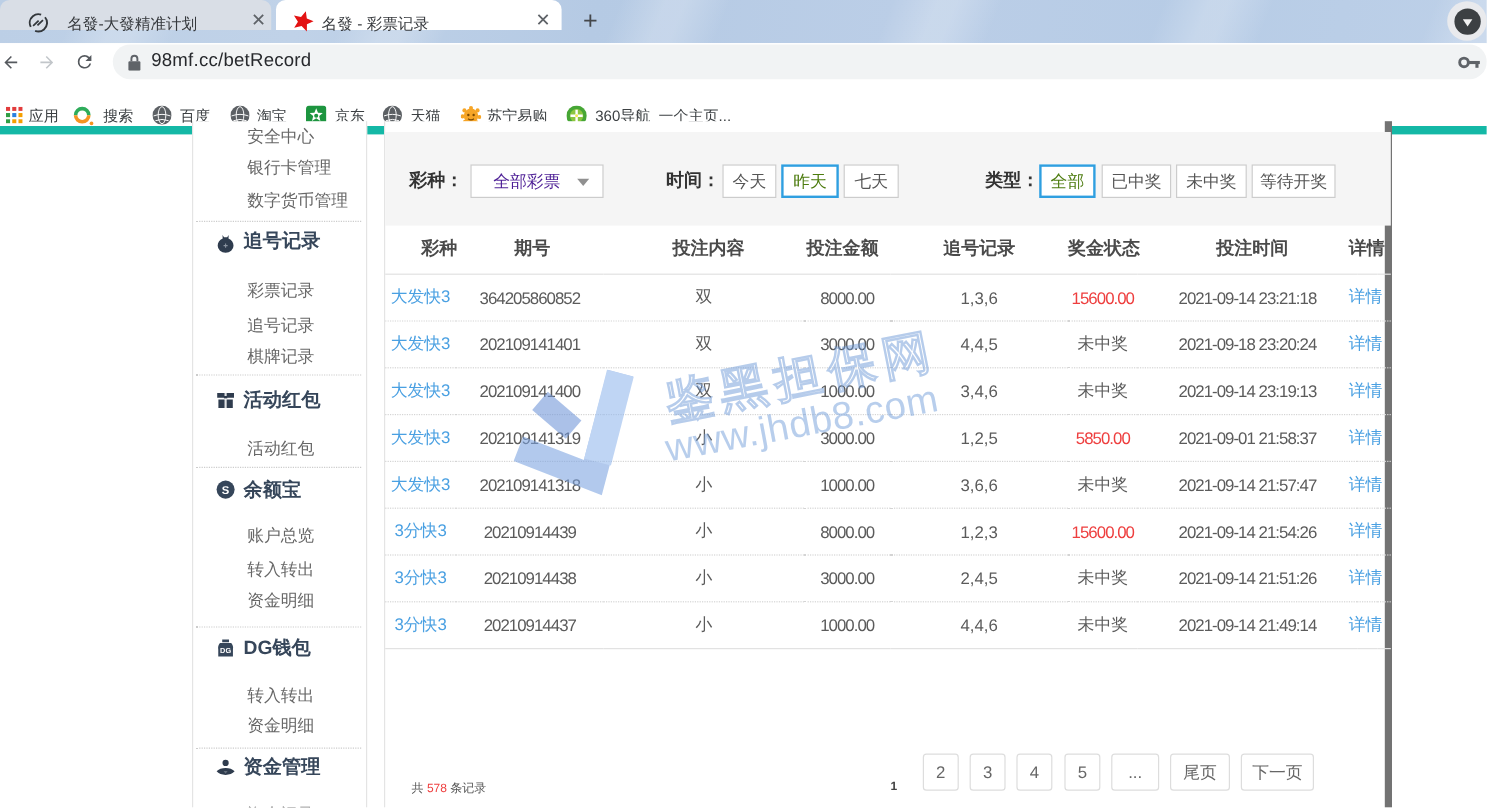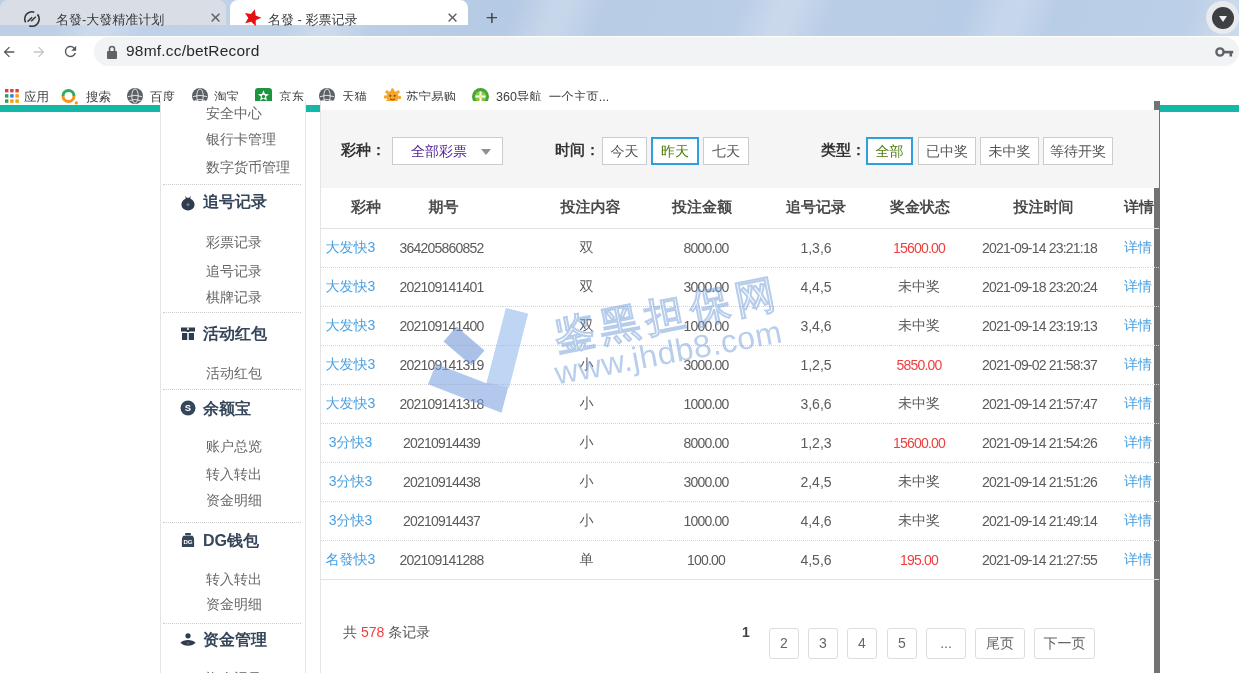--- a/index.html
+++ b/index.html
@@ -64,21 +64,21 @@
 #tbl td.blue, .blue { color:#4aa0e2; }
 #tbl td.red, .red { color:#ee3f3f; }
 #tbl .num { letter-spacing:-0.8px; }
 .c1{width:59px;} .c2{width:123px;} .c3{width:167px;} .c4{width:72px;}
 .c5{width:148px;} .c6{width:58px;} .c7{width:183px;} .c8{width:17px;} .c9{width:11px;}
 #tbl th.c1{text-indent:30px;} #tbl th.c2{text-indent:4px;} #tbl th.c3{text-indent:8px;}
 #tbl th.c4{text-indent:-8px;} #tbl th.c7{text-indent:8px;} #tbl th.c8{text-indent:-7px;}
 #tbl td:nth-child(8){text-indent:-7px;}
 
 #pager { position:absolute; left:0; top:517px; width:838px; height:55px; }
-.pgtxt { position:absolute; top:6px; font-size:14px; color:#555; }
+.pgtxt { position:absolute; top:32px; font-size:10px; color:#555; }
 .pbox { position:absolute; top:10px; height:31px; border:1px solid #ddd; border-radius:3px;
   background:#fff; font-size:14px; color:#666; text-align:center; line-height:29px; }
 
 
 #wm { position:absolute; left:0; top:0; width:1239px; height:673px; pointer-events:none; filter:blur(0.6px); }
 .wmcn { position:absolute; left:551px; top:317px; font-size:40px; letter-spacing:6px; color:transparent;
   -webkit-text-stroke:2px rgba(110,153,216,0.5); white-space:nowrap;
   transform:rotate(-11.2deg); transform-origin:0 0; line-height:40px; }
 .wmen { position:absolute; left:552px; top:358px; font-size:32px; color:rgba(125,165,220,0.55); white-space:nowrap;
   transform:rotate(-10.6deg); transform-origin:0 0; line-height:32px; letter-spacing:0.5px; }
@@ -319,21 +319,21 @@
             <td class="blue">详情</td>
             <td></td>
           </tr>
       <tr>
             <td class="blue">大发快3</td>
             <td class="num">202109141319</td>
             <td>小</td>
             <td class="num">3000.00</td>
             <td>1,2,5</td>
             <td class="red num">5850.00</td>
-            <td class="num">2021-09-02 21:58:37</td>
+            <td class="num">2021-09-01 21:58:37</td>
             <td class="blue">详情</td>
             <td></td>
           </tr>
       <tr>
             <td class="blue">大发快3</td>
             <td class="num">202109141318</td>
             <td>小</td>
             <td class="num">1000.00</td>
             <td>3,6,6</td>
             <td>未中奖</td>
@@ -364,31 +364,20 @@
             <td></td>
           </tr>
       <tr>
             <td class="blue">3分快3</td>
             <td class="num">20210914437</td>
             <td>小</td>
             <td class="num">1000.00</td>
             <td>4,4,6</td>
             <td>未中奖</td>
             <td class="num">2021-09-14 21:49:14</td>
-            <td class="blue">详情</td>
-            <td></td>
-          </tr>
-      <tr>
-            <td class="blue">名發快3</td>
-            <td class="num">202109141288</td>
-            <td>单</td>
-            <td class="num">100.00</td>
-            <td>4,5,6</td>
-            <td class="red num">195.00</td>
-            <td class="num">2021-09-14 21:27:55</td>
             <td class="blue">详情</td>
             <td></td>
           </tr>
     </tbody>
       </table>
     <div id="pager">
       <div class="pgtxt" style="left:22px">共 <span class="red">578</span> 条记录</div>
       <div class="pgtxt" style="left:421px;font-weight:bold;color:#444">1</div>
       <div class="pbox" style="left:448px;width:30px">2</div>
       <div class="pbox" style="left:487px;width:30px">3</div>

